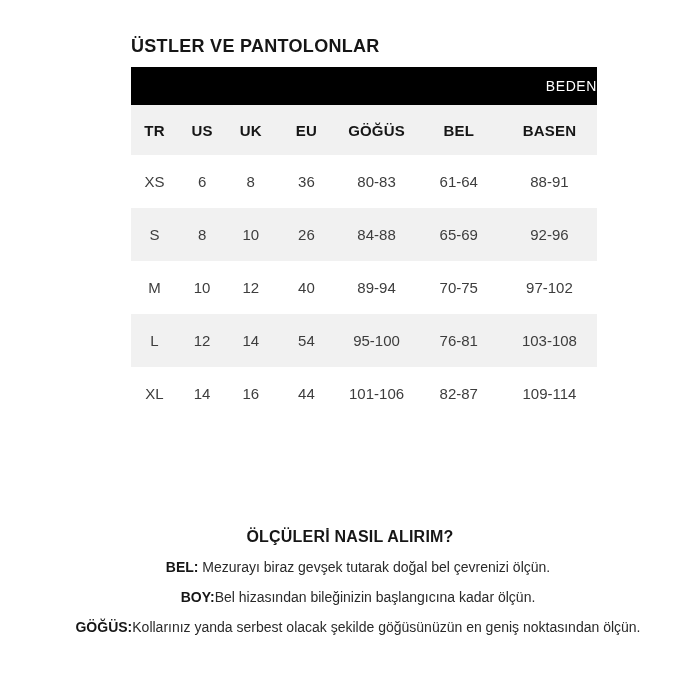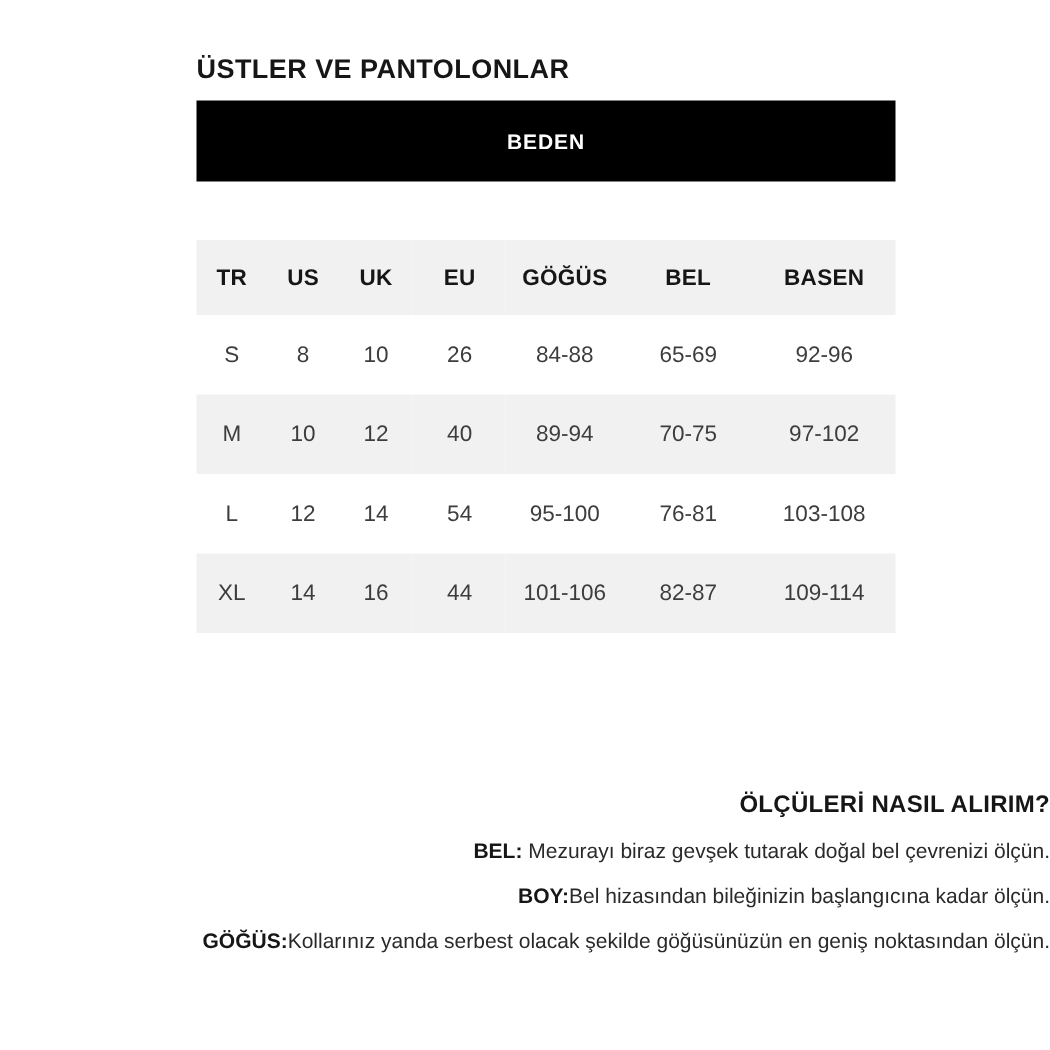--- a/index.html
+++ b/index.html
@@ -17,38 +17,38 @@
     color:var(--text-dark);
   }
   .page{position:relative;width:700px;height:700px;background:#ffffff;overflow:hidden;}
 
   .chart-block{position:absolute;left:131px;top:36px;width:466px;}
   .page-title{
     margin:0 0 10px 0;font-size:18px;line-height:21px;font-weight:bold;
     color:var(--text-dark);letter-spacing:0.3px;white-space:nowrap;
   }
   .beden-bar{
-    height:54px;background:var(--header-bar-bg);color:var(--header-bar-text);
-    display:flex;align-items:center;justify-content:center;
-    font-size:14px;font-weight:bold;letter-spacing:0.6px;
+    height:38px;background:var(--header-bar-bg);color:var(--header-bar-text);
+    display:flex;align-items:center;justify-content:flex-end;
+    font-size:14px;font-weight:normal;letter-spacing:0.6px;
   }
-  table.size-table{width:100%;border-collapse:collapse;table-layout:fixed;margin-top:39px;}
+  table.size-table{width:100%;border-collapse:collapse;table-layout:fixed;}
   table.size-table thead tr{background:var(--stripe-bg);height:50px;}
   table.size-table th{
     font-size:15px;font-weight:bold;color:var(--text-dark);
     text-align:center;padding:0;letter-spacing:0.2px;
   }
   table.size-table tbody tr{height:53px;background:#ffffff;}
   table.size-table tbody tr:nth-child(even){background:var(--stripe-bg);}
   table.size-table td{
     font-size:15px;color:var(--text-body);text-align:center;padding:0;
   }
 
   .measure-section{
-    position:absolute;left:0;top:527px;width:700px;text-align:right;
+    position:absolute;left:0;top:527px;width:700px;text-align:center;
   }
   .measure-heading{
     margin:0 0 14px 0;font-size:16px;line-height:19px;font-weight:bold;
     color:var(--text-dark);letter-spacing:0.2px;
   }
   .measure-line{
     margin:0 0 16px 0;font-size:14px;line-height:14px;color:#2a2a2a;white-space:nowrap;
   }
   .measure-line b{font-weight:bold;color:var(--text-dark);margin-left:16px;}
 </style>
@@ -79,20 +79,29 @@
           <th>TR</th>
           <th>US</th>
           <th>UK</th>
           <th>EU</th>
           <th>GÖĞÜS</th>
           <th>BEL</th>
           <th>BASEN</th>
         </tr>
       </thead>
       <tbody>
+        <tr>
+          <td>XS</td>
+          <td>6</td>
+          <td>8</td>
+          <td>36</td>
+          <td>80-83</td>
+          <td>61-64</td>
+          <td>88-91</td>
+        </tr>
         <tr>
           <td>S</td>
           <td>8</td>
           <td>10</td>
           <td>26</td>
           <td>84-88</td>
           <td>65-69</td>
           <td>92-96</td>
         </tr>
         <tr>

